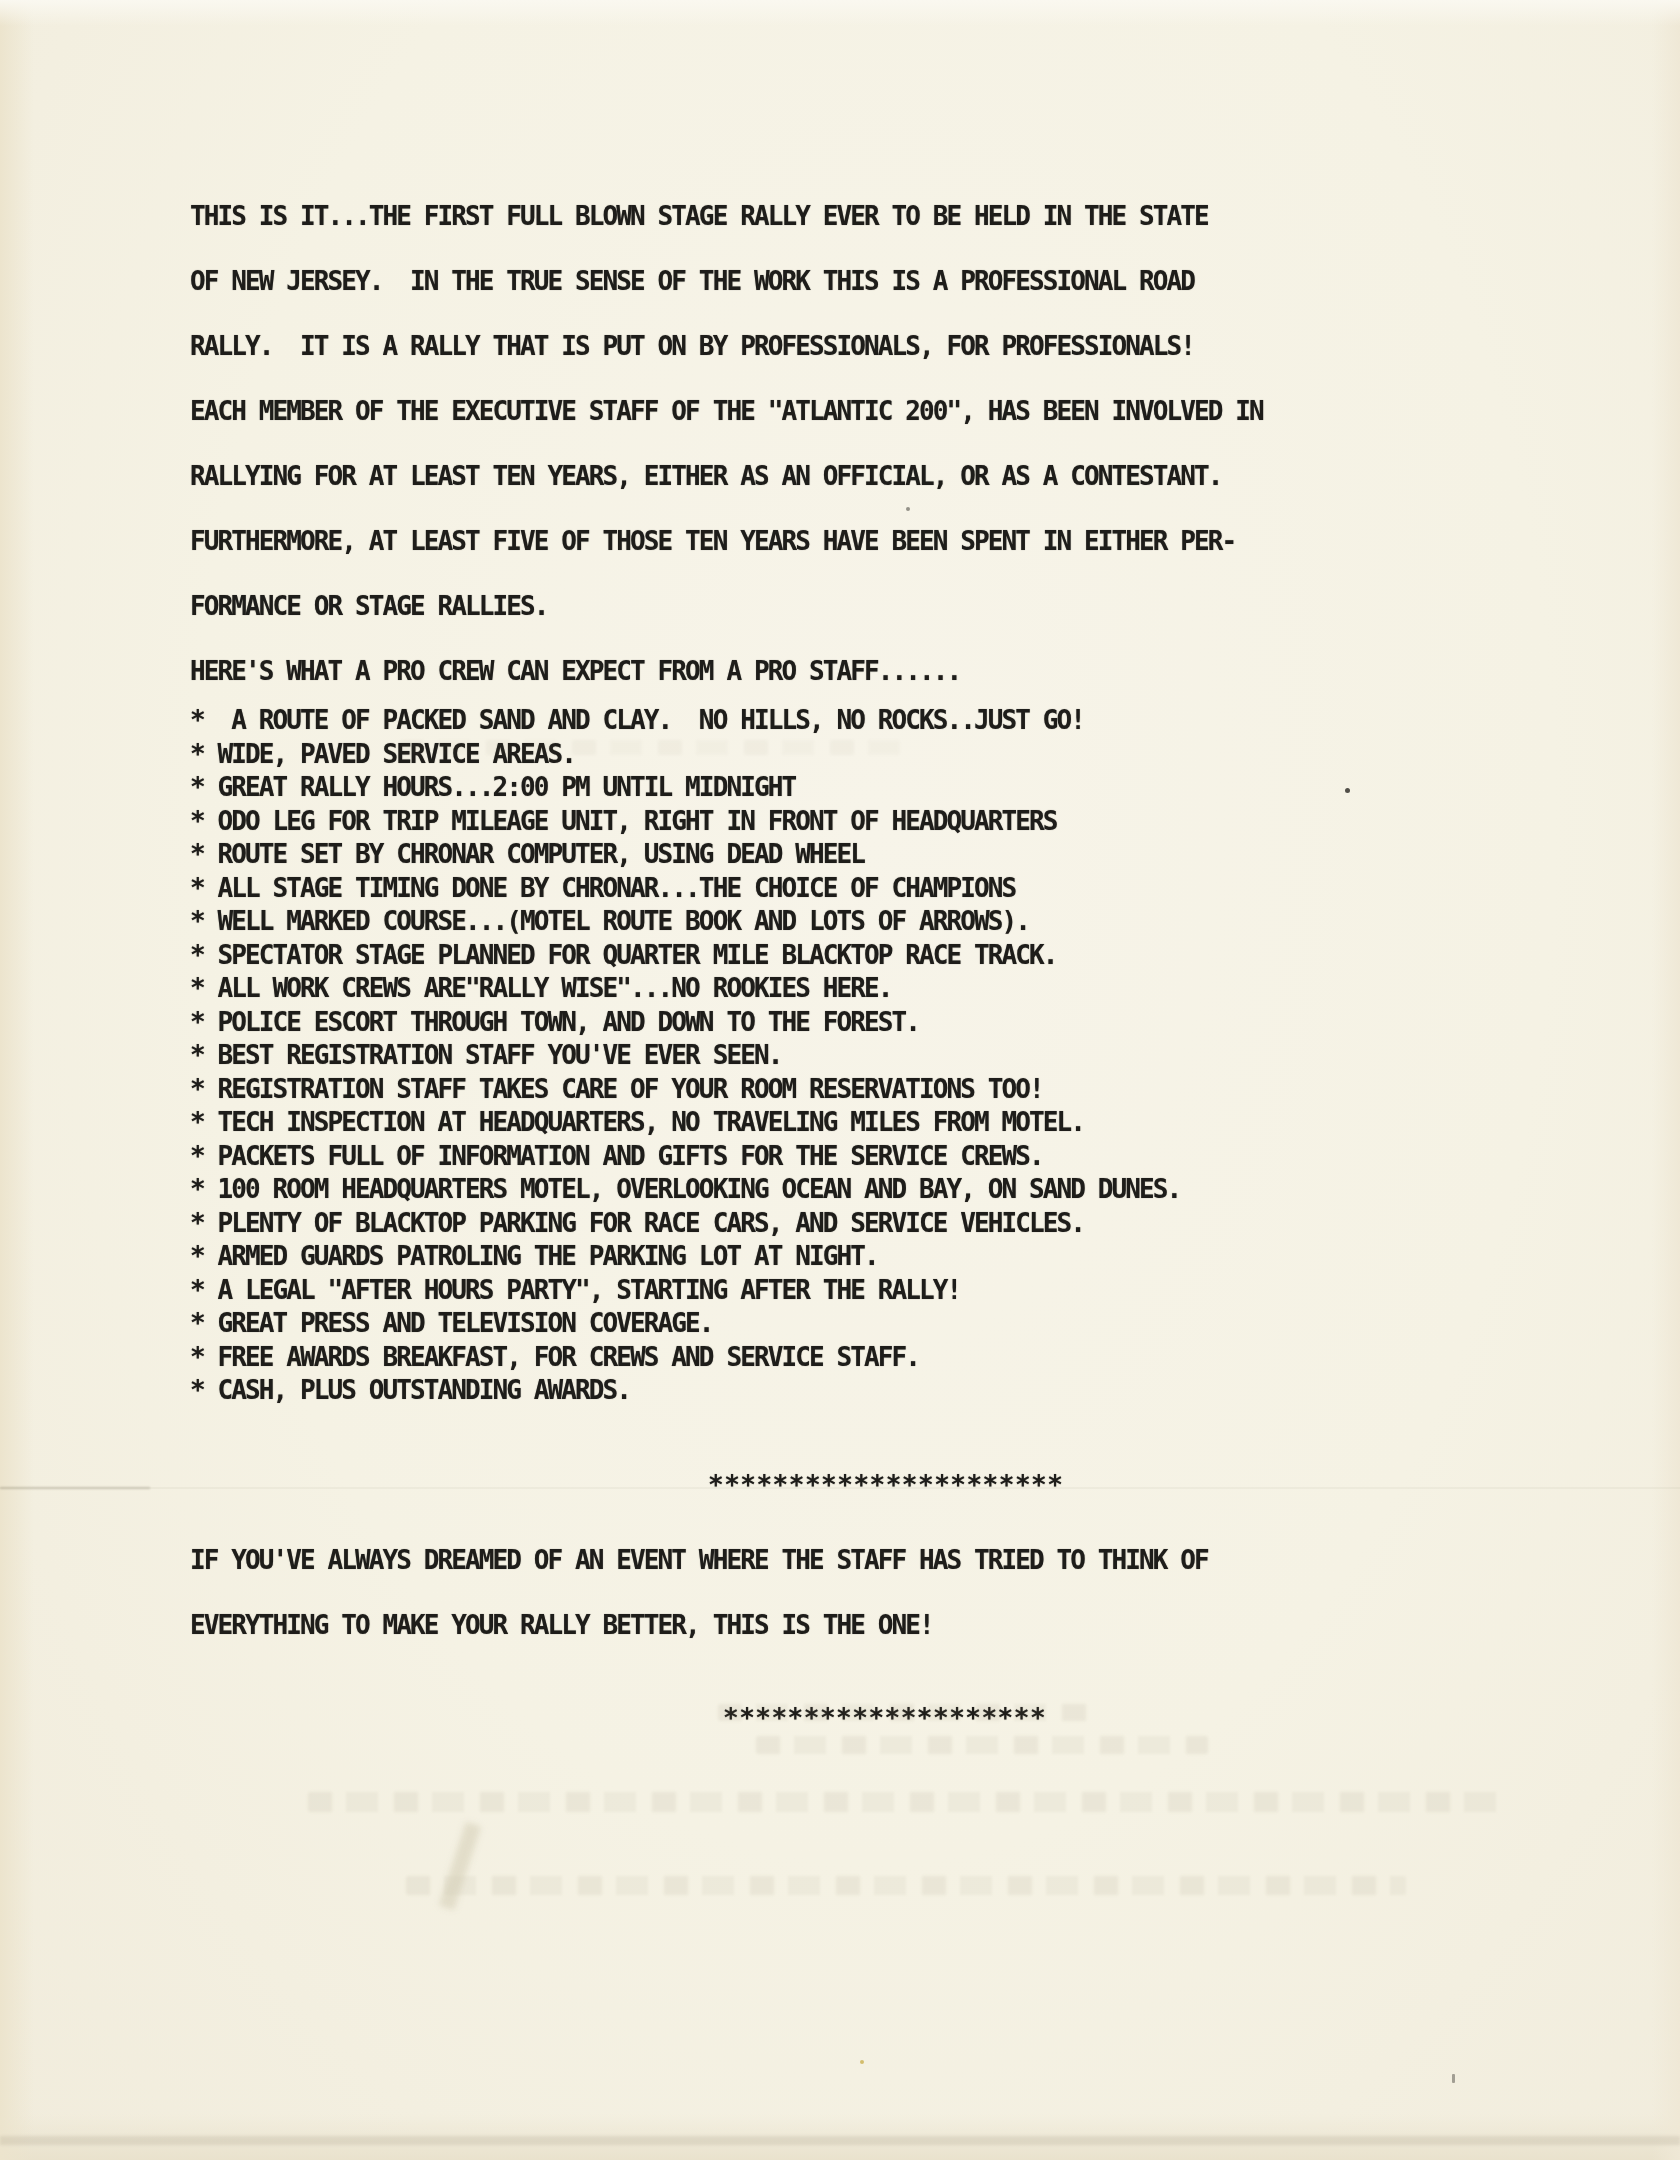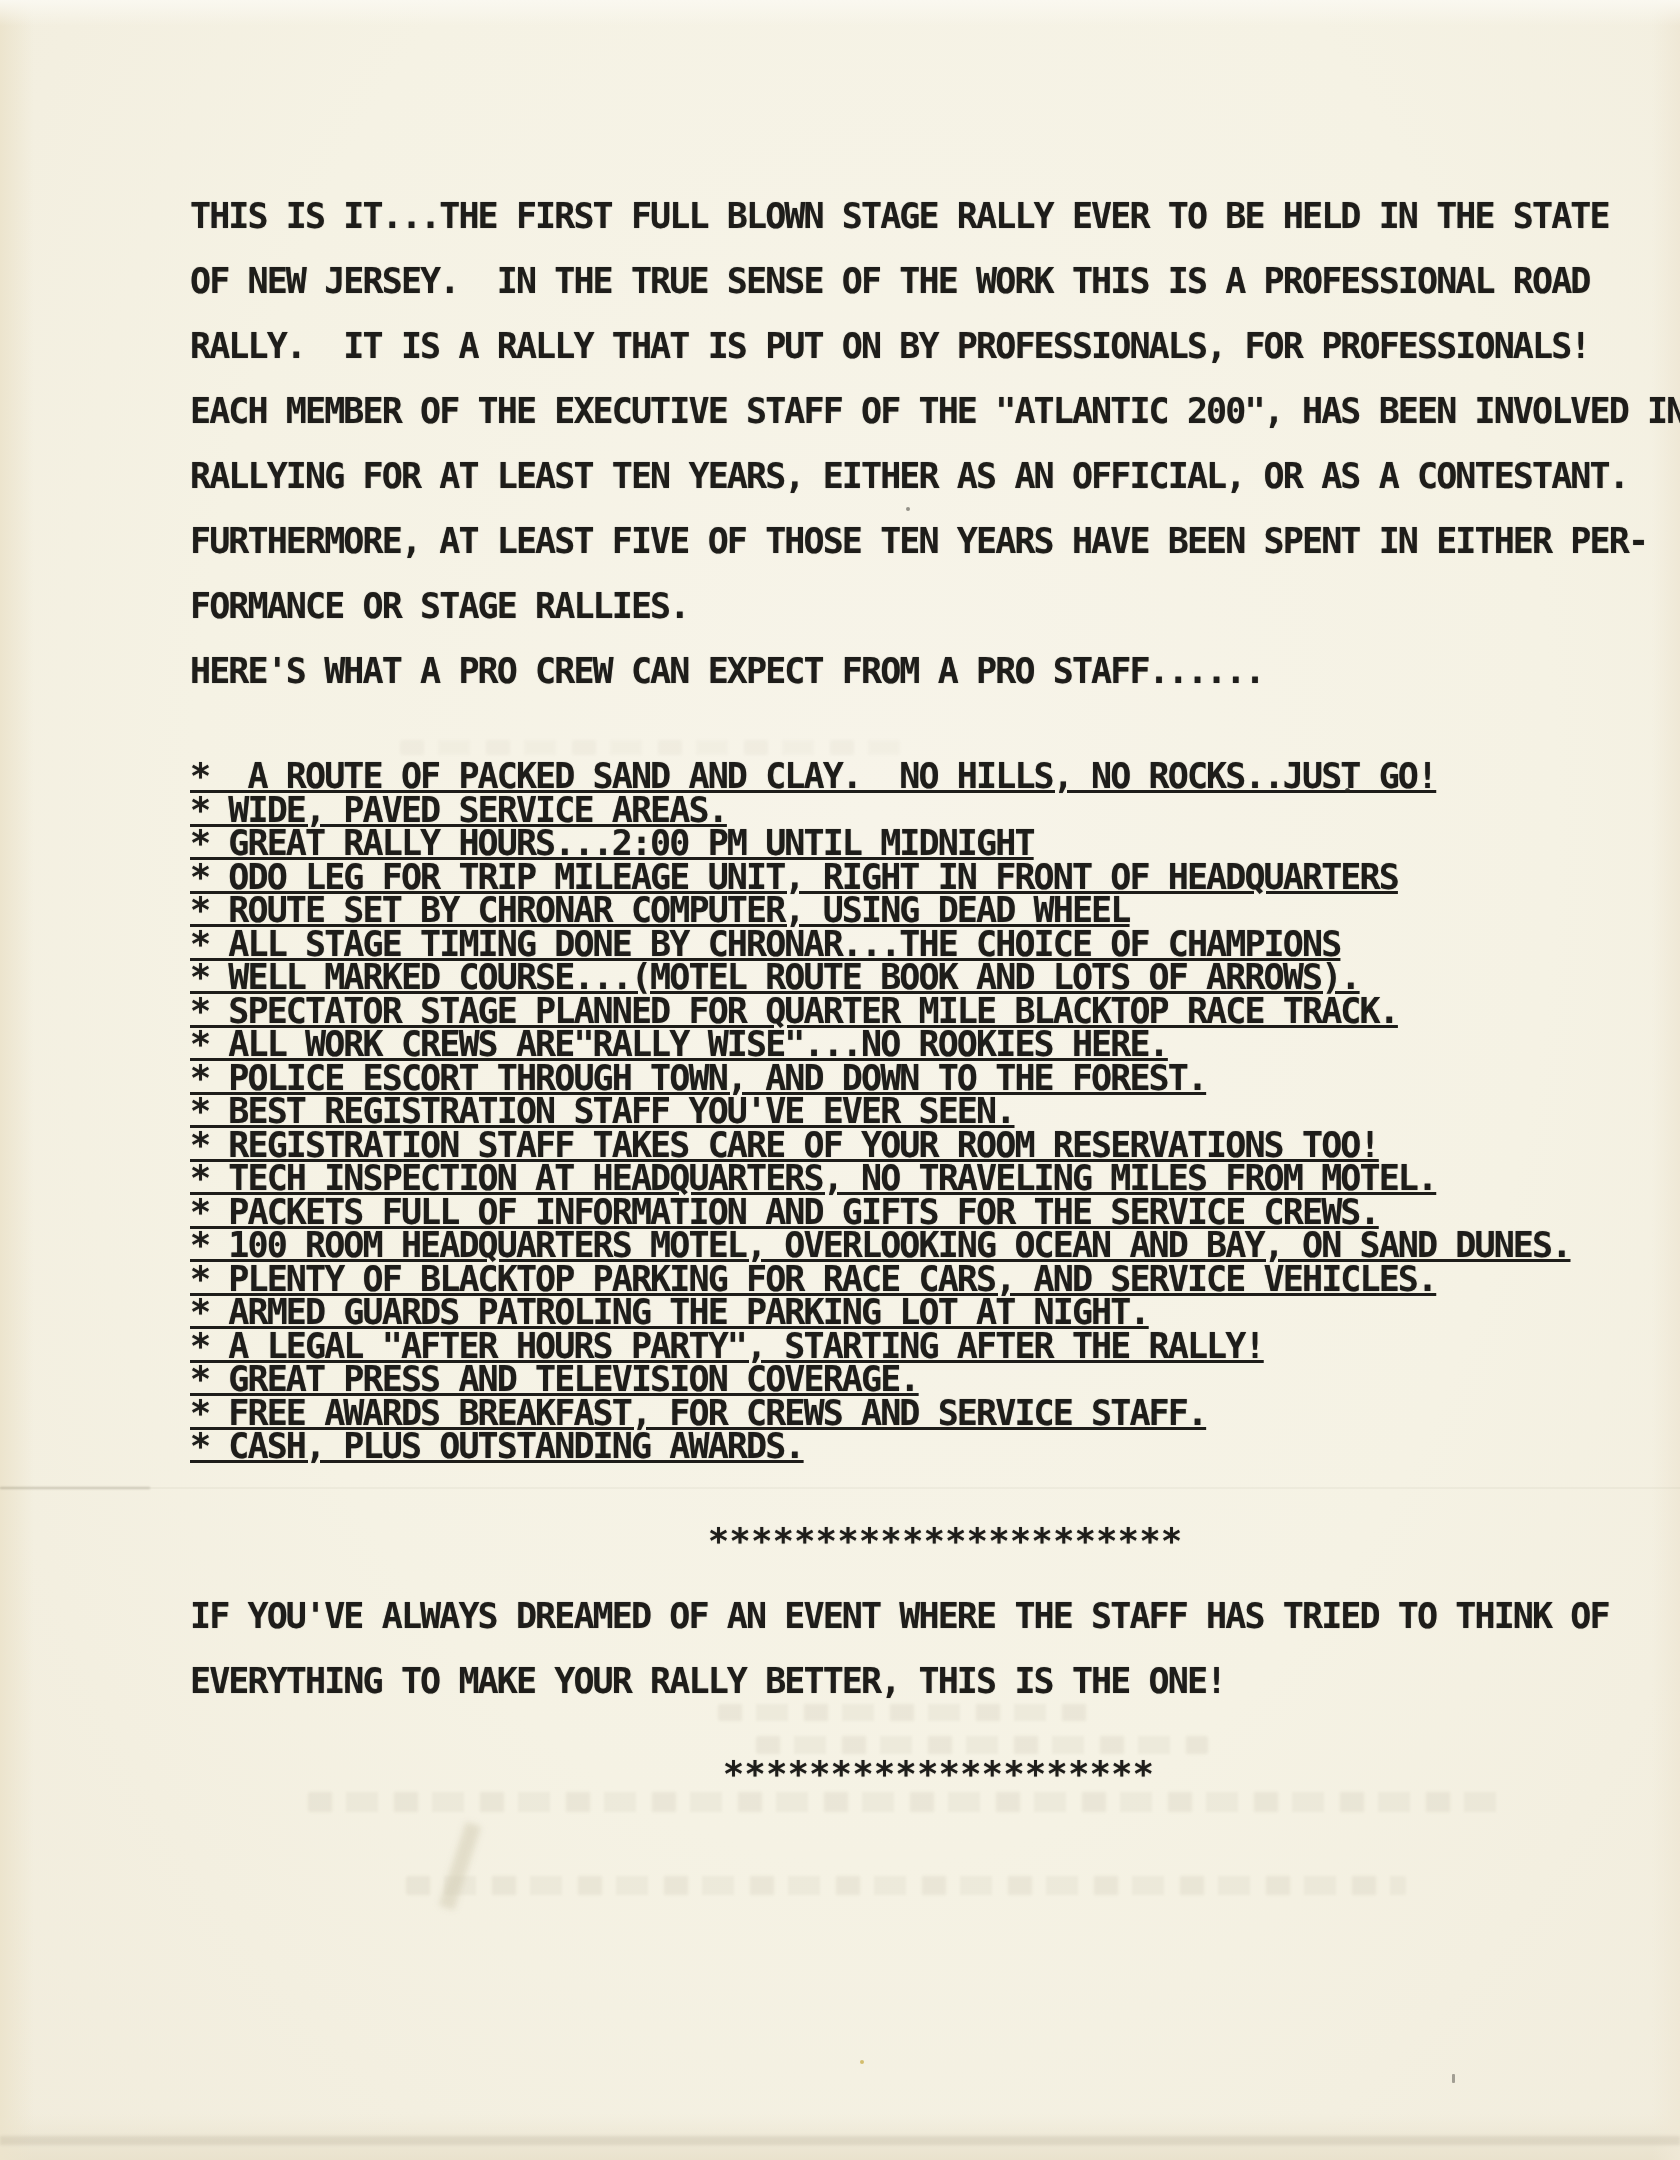--- a/index.html
+++ b/index.html
@@ -13,42 +13,40 @@
     height: 2160px;
     overflow: hidden;
     background:
       linear-gradient(180deg, #faf8f0 0px, rgba(250,248,240,0) 26px),
       linear-gradient(90deg, #ece4cd 0px, rgba(236,228,205,0) 34px),
       linear-gradient(270deg, #efe8d6 0px, rgba(239,232,214,0) 28px),
       linear-gradient(0deg, #e9e2cd 0px, rgba(233,226,205,0) 46px),
       radial-gradient(ellipse at 52% 38%, #f7f4e9 0%, #f5f2e4 55%, #f1ecdc 100%);
     font-family: "DejaVu Sans Mono", "Liberation Mono", monospace;
     font-weight: bold;
-    font-size: 35px;
+    font-size: 26px;
     letter-spacing: -1.9px;
     color: #1e1d1a;
     text-shadow: 0 0 1px rgba(30, 28, 24, 0.5);
   }
   .content {
     position: absolute;
     left: 190px;
     top: 184px;
     width: 1400px;
   }
   .line, .bullet-line, .separator {
     white-space: pre;
   }
   .intro .line,
   .closing .line {
     line-height: 65px;
     height: 65px;
   }
   .bullets {
-    margin-top: 56px;
-    text-decoration: underline;
   }
   .bullet-line {
     line-height: 33.5px;
     height: 33.5px;
   }
   .separator {
     line-height: 33.5px;
     height: 33.5px;
     letter-spacing: 0.5px;
   }

